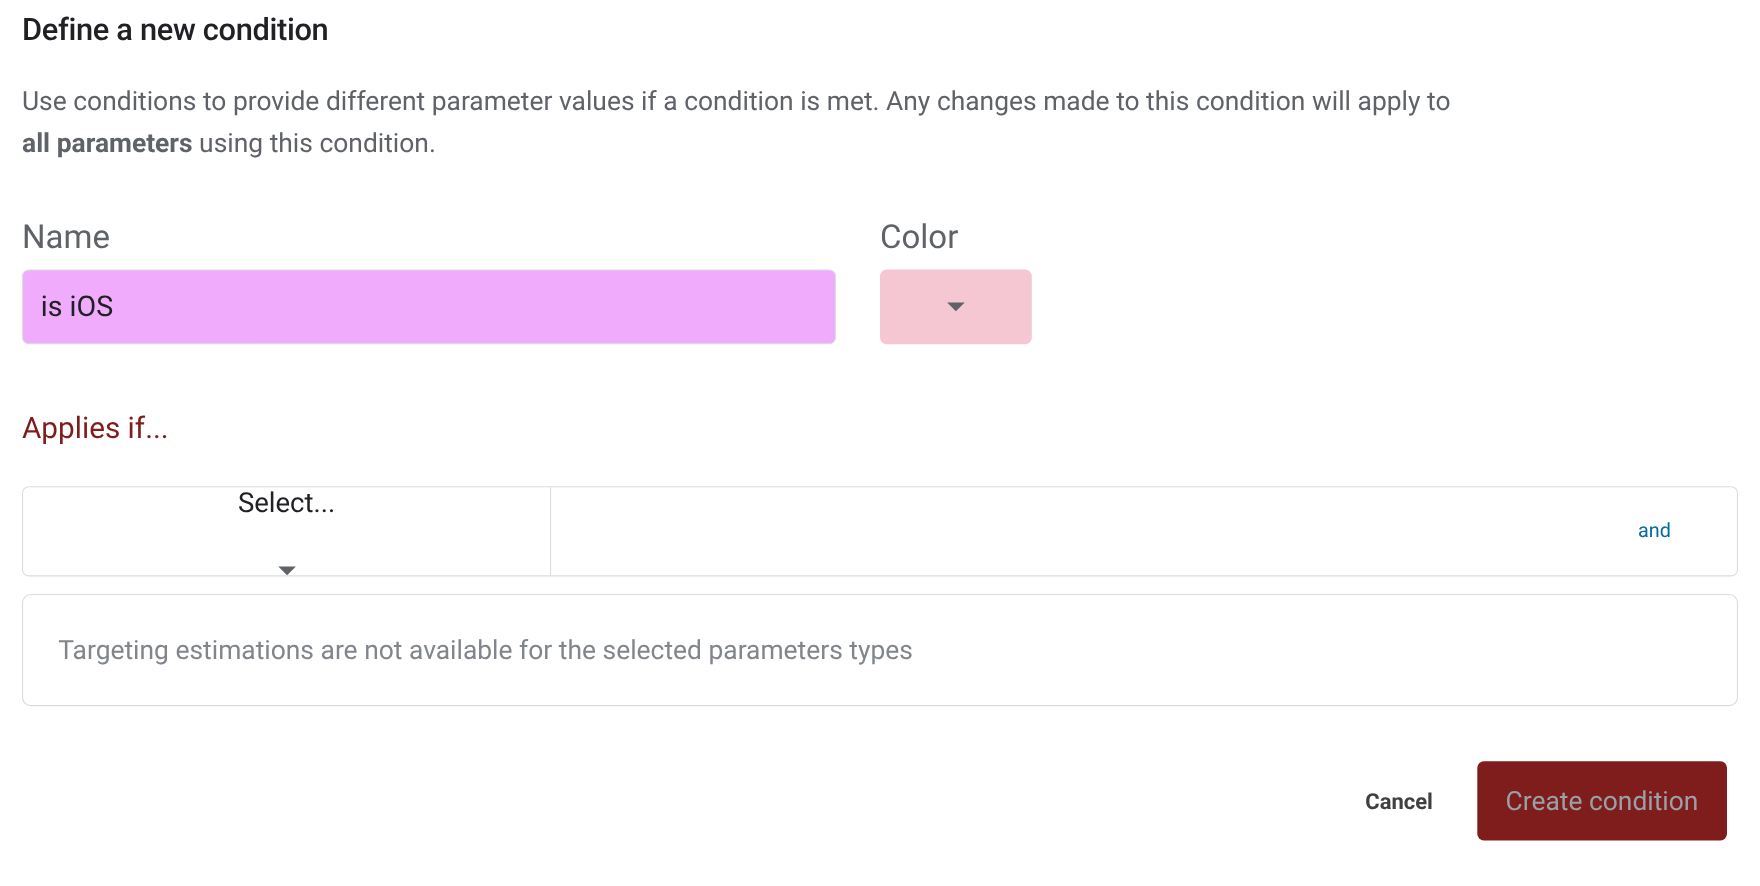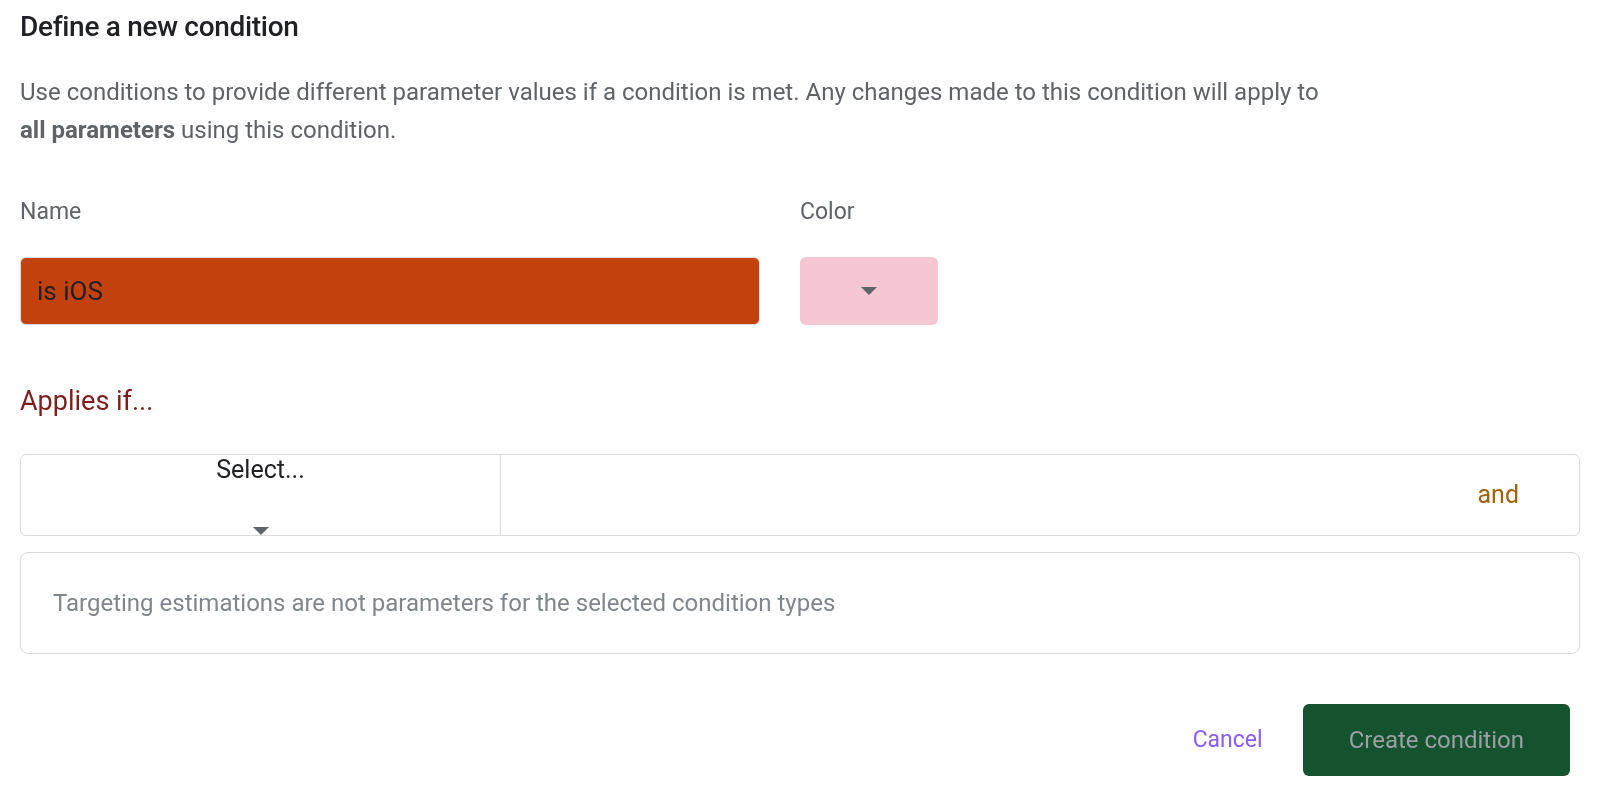--- a/index.html
+++ b/index.html
@@ -35,36 +35,36 @@
     .row {
       display: flex;
       gap: 40px;
       margin-bottom: 60px;
     }
     .field-group {
       display: flex;
       flex-direction: column;
     }
     .field-label {
-      font-size: 23px;
+      font-size: 30px;
       color: #5f6368;
-      margin-bottom: 32px;
+      margin-bottom: 12px;
       font-weight: 400;
     }
     .name-input {
       width: 740px;
       height: 68px;
       padding: 0 16px;
       font-size: 26px;
       color: #202124;
       border: 1px solid #dadce0;
       border-radius: 6px;
       outline: none;
       font-family: inherit;
-      background: #c2410c;
+      background: #f0abfc;
     }
     .color-swatch {
       width: 138px;
       height: 68px;
       background: #f4c7d3;
       border-radius: 6px;
       display: flex;
       align-items: center;
       justify-content: center;
       cursor: pointer;
@@ -108,22 +108,22 @@
       color: #202124;
     }
     .applies-spacer {
       flex: 1;
       display: flex;
       align-items: center;
       justify-content: flex-end;
       padding-right: 60px;
     }
     .and-text {
-      font-size: 25px;
-      color: #a16207;
+      font-size: 18px;
+      color: #0369a1;
     }
     .estimation-box {
       width: 100%;
       border: 1px solid #dadce0;
       border-radius: 8px;
       padding: 36px 32px;
       margin-bottom: 50px;
     }
     .estimation-text {
       font-size: 24px;
@@ -132,33 +132,33 @@
     .footer {
       display: flex;
       justify-content: flex-end;
       gap: 30px;
       align-items: center;
       padding-right: 10px;
     }
     .cancel-btn {
       background: transparent;
       border: none;
-      font-size: 23px;
-      color: #8b5cf6;
+      font-size: 20px;
+      color: #404040;
       cursor: pointer;
       font-family: inherit;
       padding: 14px 10px;
-      font-weight: 400;
+      font-weight: 700;
     }
     .create-btn {
-      background: #14532d;
+      background: #7f1d1d;
       border: none;
       font-size: 24px;
       color: #9aa0a6;
-      padding: 22px 46px;
+      padding: 22px 26px;
       border-radius: 6px;
       font-family: inherit;
       cursor: not-allowed;
       font-weight: 400;
     }
   </style>
 </head>
 <body>
 
 <h1 class="page-title">Define a new condition</h1>
@@ -187,19 +187,19 @@
       <span class="select-text">Select...</span>
       <span class="dropdown-caret"></span>
     </div>
     <div class="applies-spacer">
       <span class="and-text">and</span>
     </div>
   </div>
 </div>
 
 <div class="estimation-box">
-  <span class="estimation-text">Targeting estimations are not parameters for the selected condition types</span>
+  <span class="estimation-text">Targeting estimations are not available for the selected parameters types</span>
 </div>
 
 <div class="footer">
   <button class="cancel-btn">Cancel</button>
   <button class="create-btn" disabled="">Create condition</button>
 </div>
 
 </body></html>

